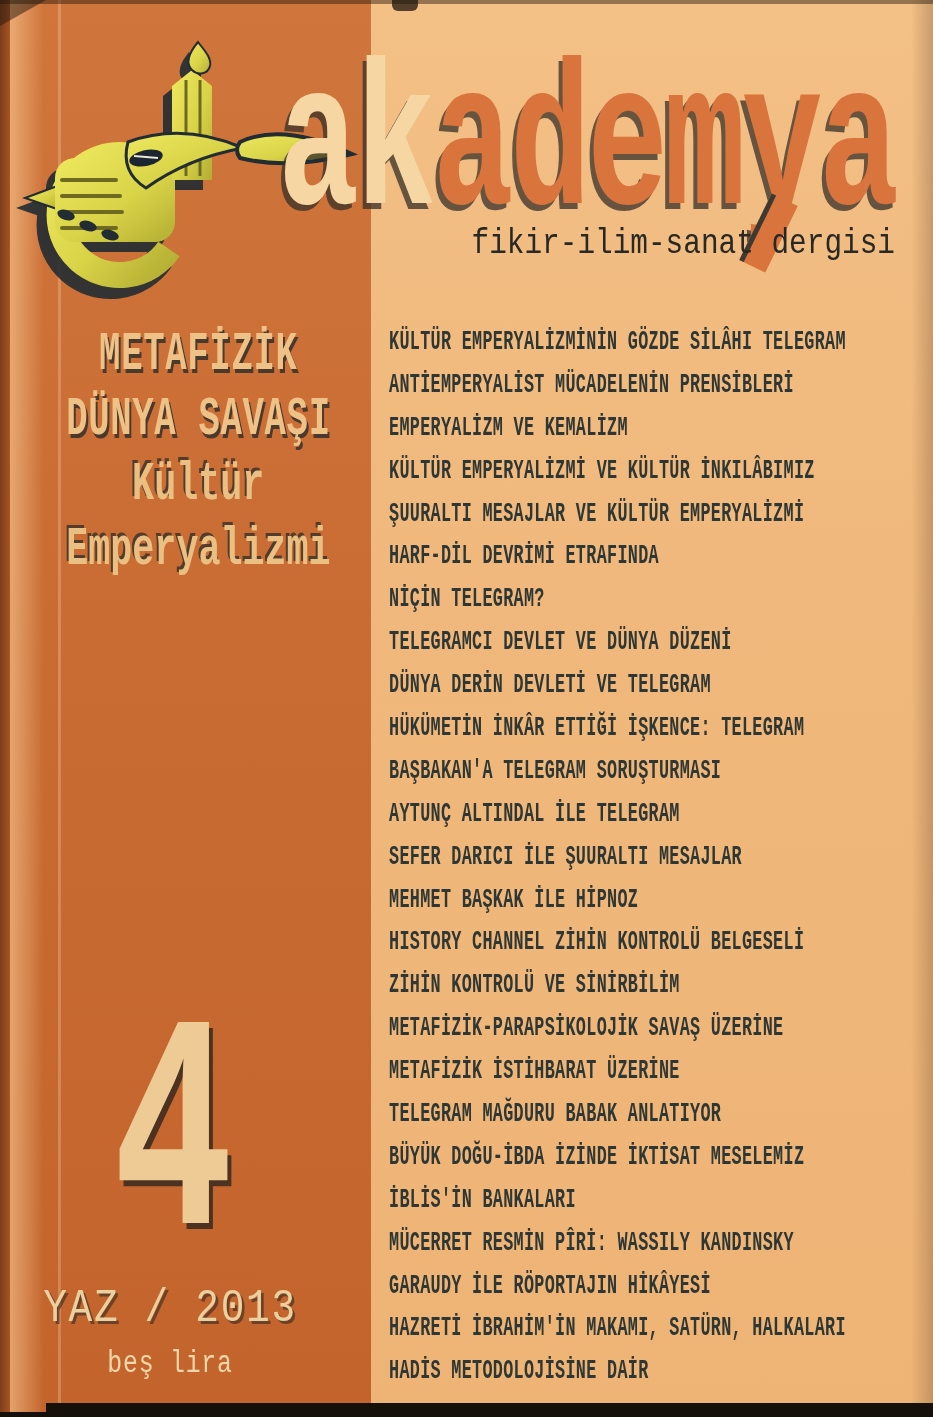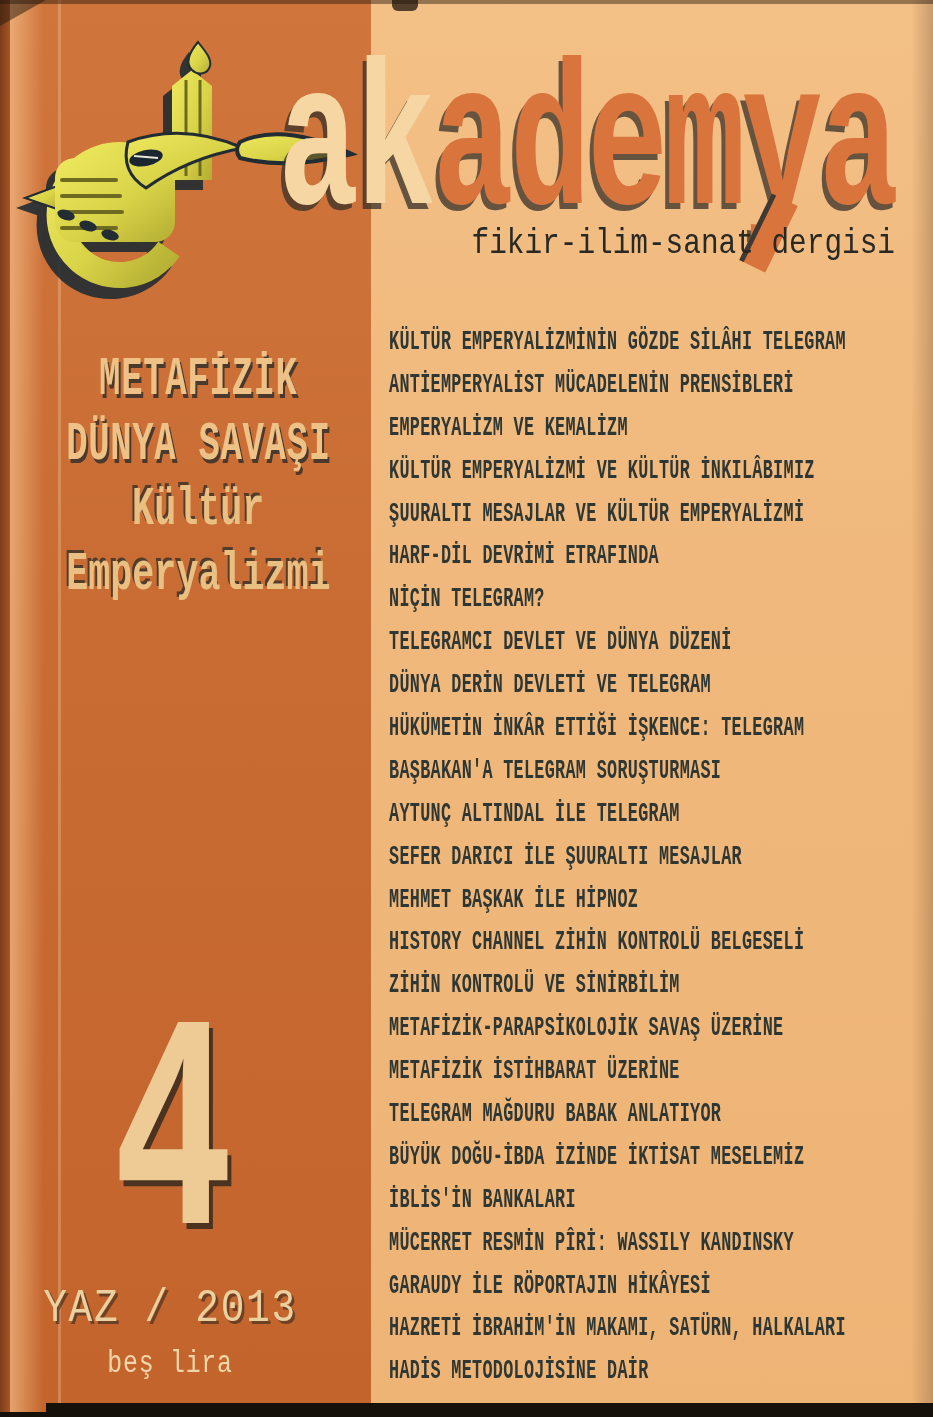--- a/index.html
+++ b/index.html
@@ -32,21 +32,21 @@
     transform:scaleX(.66);transform-origin:left top;letter-spacing:-6px;}
   .wm-light{color:#f6d7a4;text-shadow:-6px 6px 0 rgba(55,48,40,.75);}
   .wm-dark{color:#d8743c;text-shadow:-6px 6px 0 rgba(55,48,40,.75);}
   .tagline{position:absolute;left:420px;top:224px;width:322px;text-align:right;
     font-size:35px;font-weight:400;color:#282824;white-space:nowrap;
     transform:scaleX(.84);transform-origin:right top;letter-spacing:0px;}
   .y-tail{position:absolute;left:754px;top:196px;width:24px;height:74px;
     background:#d8743c;border-left:5px solid #3c3a33;transform:rotate(26deg);}
 
   
-  .headline{position:absolute;left:0;top:322px;width:396px;display:flex;flex-direction:column;align-items:center;margin-top:25px;}
+  .headline{position:absolute;left:0;top:322px;width:396px;display:flex;flex-direction:column;align-items:center;}
   .hl-line{height:65px;display:flex;align-items:center;font-weight:700;white-space:nowrap;font-size:54px;}
   .hl-a{color:#eec287;transform:scaleX(.66);text-shadow:3px 4px 0 rgba(52,48,42,.85);letter-spacing:1px;}
   .hl-b{color:#eabf82;transform:scaleX(.68);text-shadow:-3px -3px 0 rgba(52,48,42,.8);letter-spacing:0px;}
   .issue-number{position:absolute;left:0;top:1020px;width:346px;text-align:center;
     font-size:305px;font-weight:700;line-height:.8;color:#eecb95;
     transform:scaleX(.66);transform-origin:center top;
     text-shadow:6px 6px 0 rgba(45,38,30,.8);}
   .issue-date{position:absolute;left:0;top:1282px;width:340px;text-align:center;
     font-size:47px;font-weight:400;color:#ebd0a0;white-space:nowrap;
     transform:scaleX(.84);transform-origin:center top;letter-spacing:2px;

